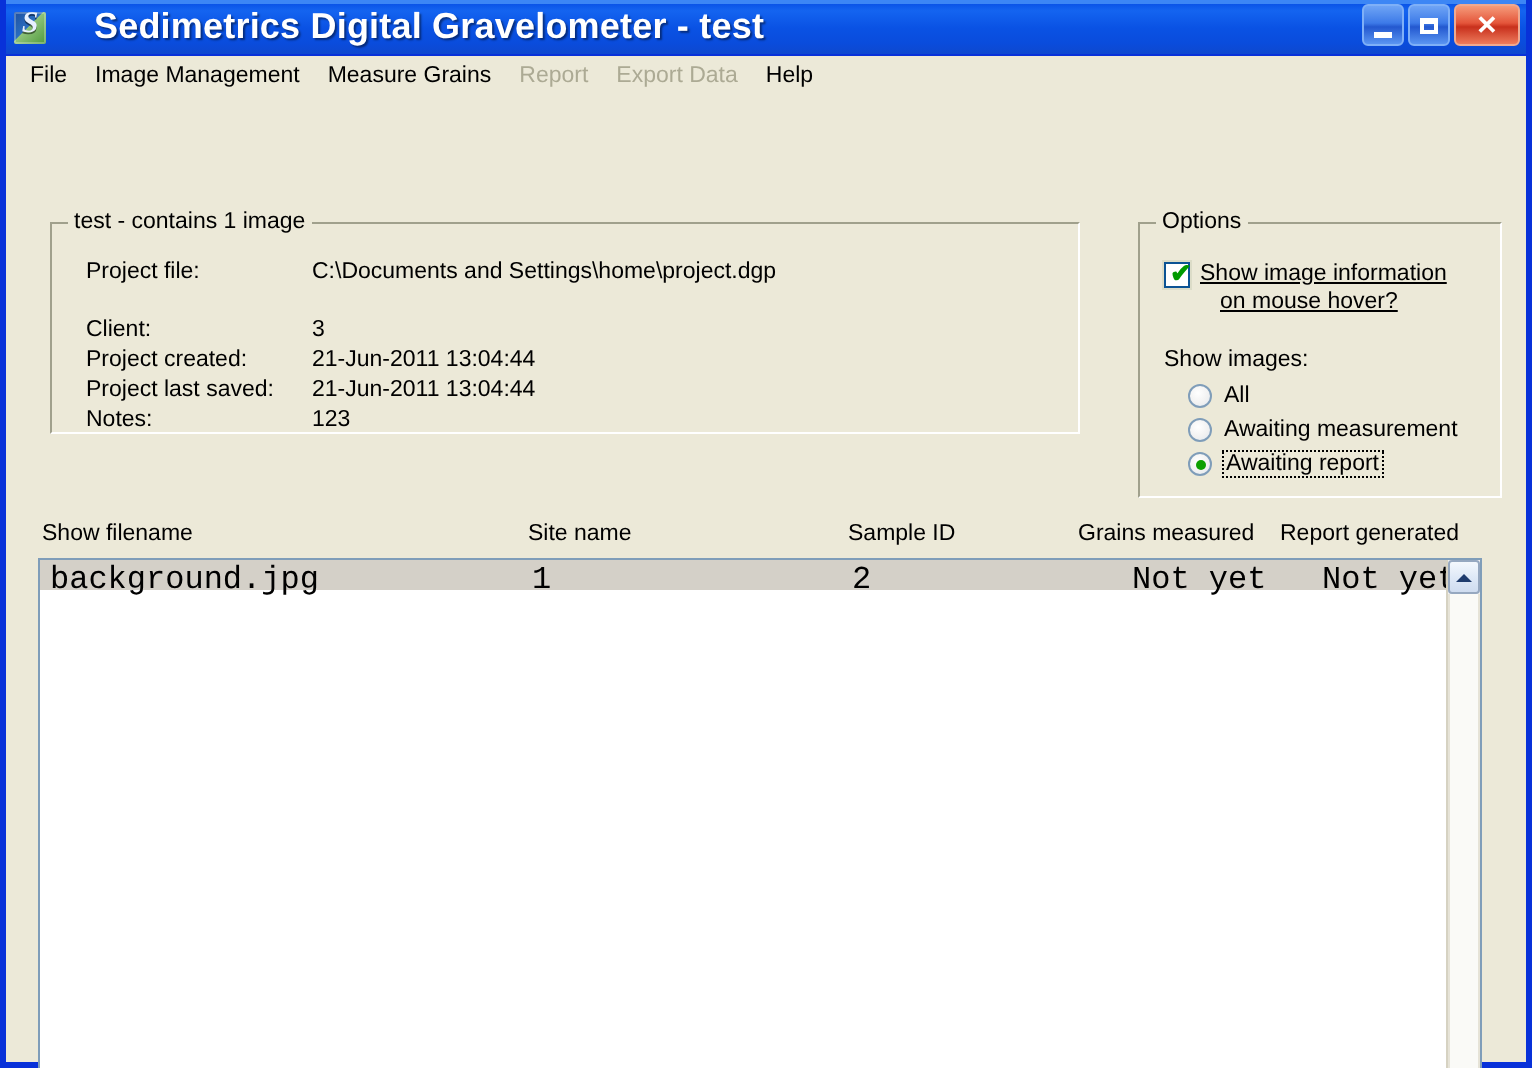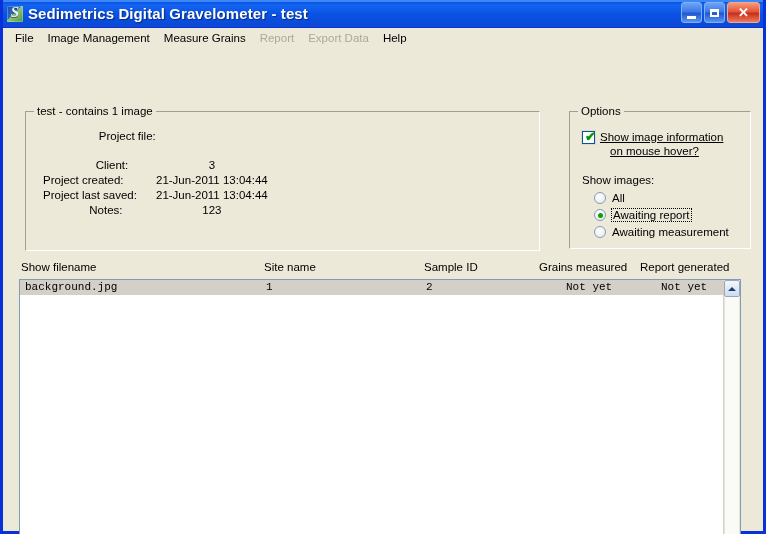--- a/index.html
+++ b/index.html
@@ -58,25 +58,26 @@
     text-align: center;
     font-family: "Liberation Serif", serif;
     font-style: italic;
     font-weight: bold;
     font-size: 15px;
     color: #e8f0ff;
     text-shadow: 0 1px 0 rgba(0,0,0,.5);
   }
   #title-text {
     color: #ffffff;
-    font-size: 15px;
+    font-size: 18px;
     font-weight: bold;
     text-shadow: 1px 1px 1px rgba(0,0,0,.45);
     white-space: nowrap;
     letter-spacing: .1px;
+    margin-left: 19px;
   }
   #title-text .proj {
     font-weight: bold;
   }
   .title-buttons {
     position: absolute;
     right: 3px; top: 2px;
     display: flex;
     gap: 2px;
   }
@@ -163,39 +164,38 @@
     background: #ece9d8;
     padding: 0 3px;
     font-size: 11.5px;
     color: #000;
     white-space: nowrap;
     z-index: 2;
   }
 
   #project-group {
     left: 22px; top: 62px;
-    width: 515px; height: 140px;
+    width: 515px; height: 106px;
   }
   #options-group {
     left: 566px; top: 62px;
     width: 182px; height: 138px; padding-left: 24px;
   }
 
   
   .info-table {
     position: absolute;
     left: 17px; top: 16px;
     font-size: 11.5px;
     color: #000;
   }
   .info-row {
     display: flex;
     height: 15px;
     align-items: center;
-    justify-content: center;
   }
   .info-row.spacer { height: 14px; }
   .info-label { width: 113px; flex: none; }
   .info-value { white-space: nowrap; }
 
   
   .opt-check {
     position: absolute;
     left: 12px; top: 18px;
     display: flex;
@@ -290,21 +290,21 @@
     overflow: hidden;
   }
   #list-rows {
     position: absolute;
     left: 0; top: 0; right: 17px;
   }
   .list-row {
     position: relative;
     height: 15px;
     font-family: "Liberation Mono", "DejaVu Sans Mono", monospace;
-    font-size: 11px;
+    font-size: 16px;
     color: #000;
     white-space: nowrap;
     padding-left: 40px;
   }
   .list-row.selected {
     background: #d4d0c8;
   }
   .cell {
     position: absolute;
     top: 1px;
@@ -387,20 +387,21 @@
 
   <div id="client">
 
     <div class="groupbox" id="project-group">
       <div class="gb-inner"></div>
       <div class="gb-title">test - contains 1 image</div>
 
       <div class="info-table">
         <div class="info-row">
           <span class="info-label">Project file:</span>
+          <span class="info-value">C:\Documents and Settings\home\project.dgp</span>
         </div>
         <div class="info-row spacer"></div>
         <div class="info-row">
           <span class="info-label">Client:</span>
           <span class="info-value">3</span>
         </div>
         <div class="info-row">
           <span class="info-label">Project created:</span>
           <span class="info-value">21-Jun-2011 13:04:44</span>
         </div>
@@ -429,27 +430,27 @@
         </span>
       </div>
 
       <div class="show-images-label">Show images:</div>
 
       <div class="radio-list">
         <div class="radio-row">
           <span class="radio"></span>
           <span class="rlabel">All</span>
         </div>
+        <div class="radio-row">
+          <span class="radio"></span>
+          <span class="rlabel">Awaiting measurement</span>
+        </div>
         <div class="radio-row focused">
           <span class="radio checked"></span>
           <span class="rlabel">Awaiting report</span>
-        </div>
-        <div class="radio-row">
-          <span class="radio"></span>
-          <span class="rlabel">Awaiting measurement</span>
         </div>
       </div>
     </div>
 
     <div id="list-headers">
       <div class="col-head" style="left:18px">Show filename</div>
       <div class="col-head" style="left:261px">Site name</div>
       <div class="col-head" style="left:421px">Sample ID</div>
       <div class="col-head" style="left:536px">Grains measured</div>
       <div class="col-head" style="left:637px">Report generated</div>

